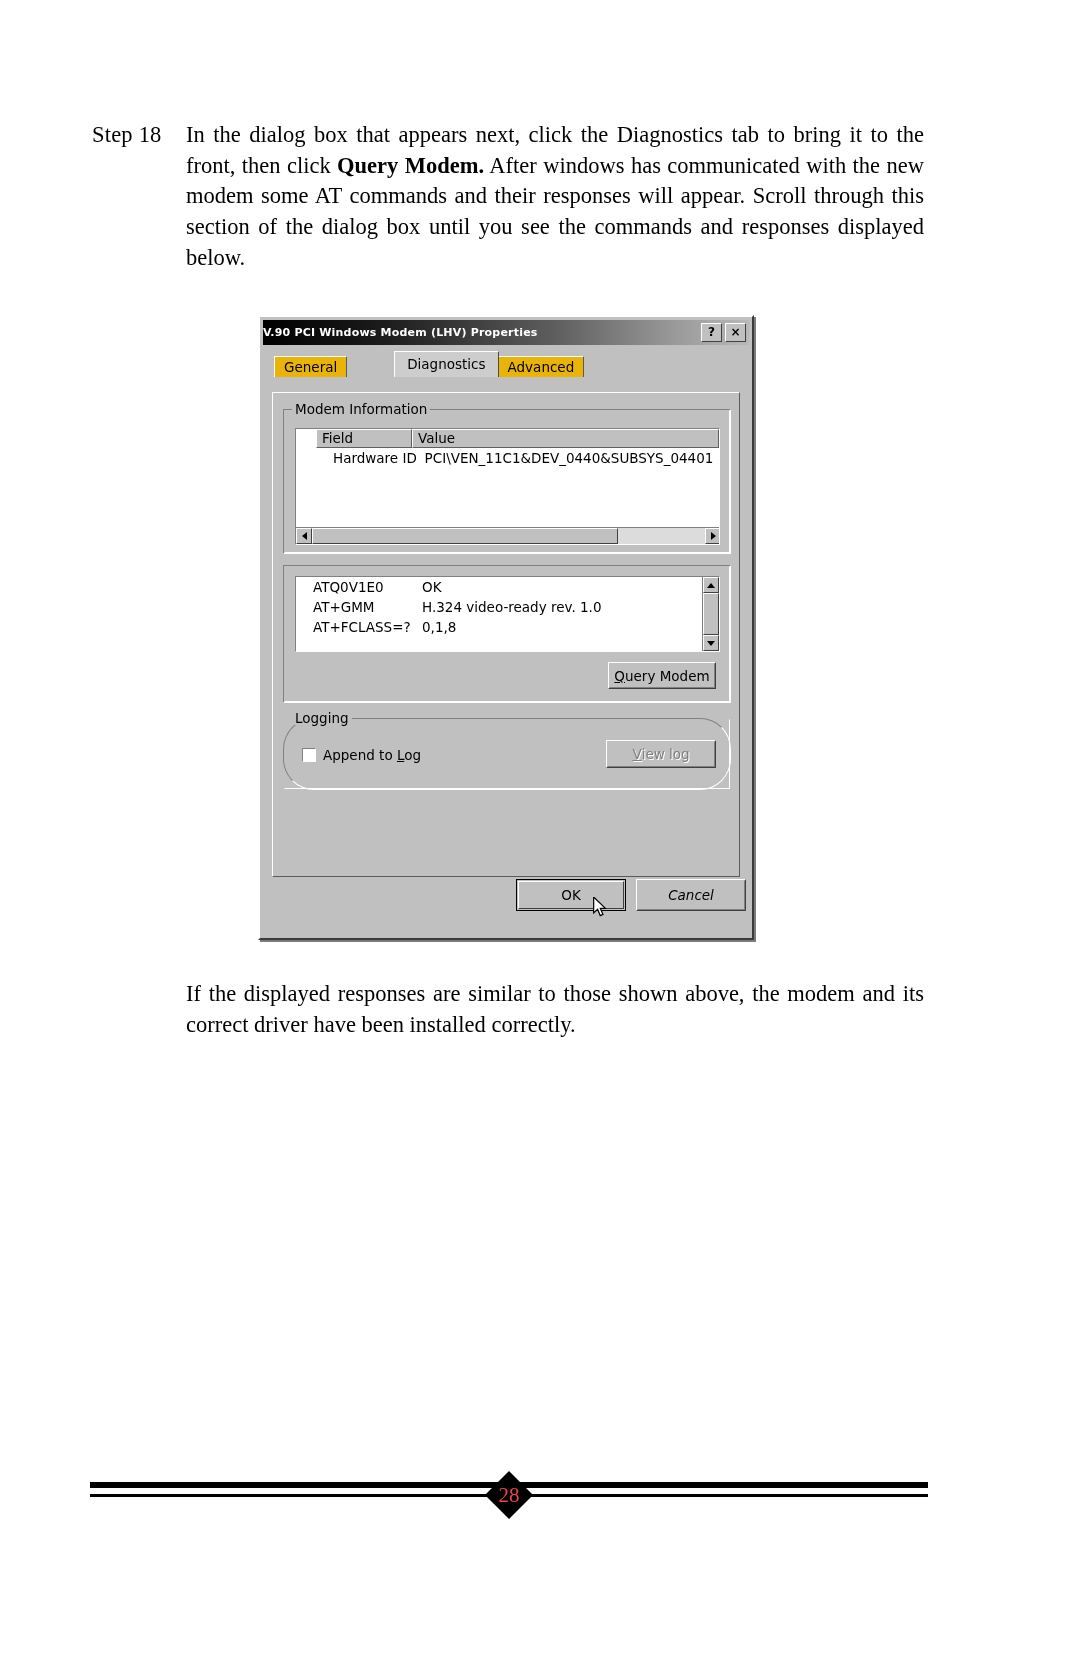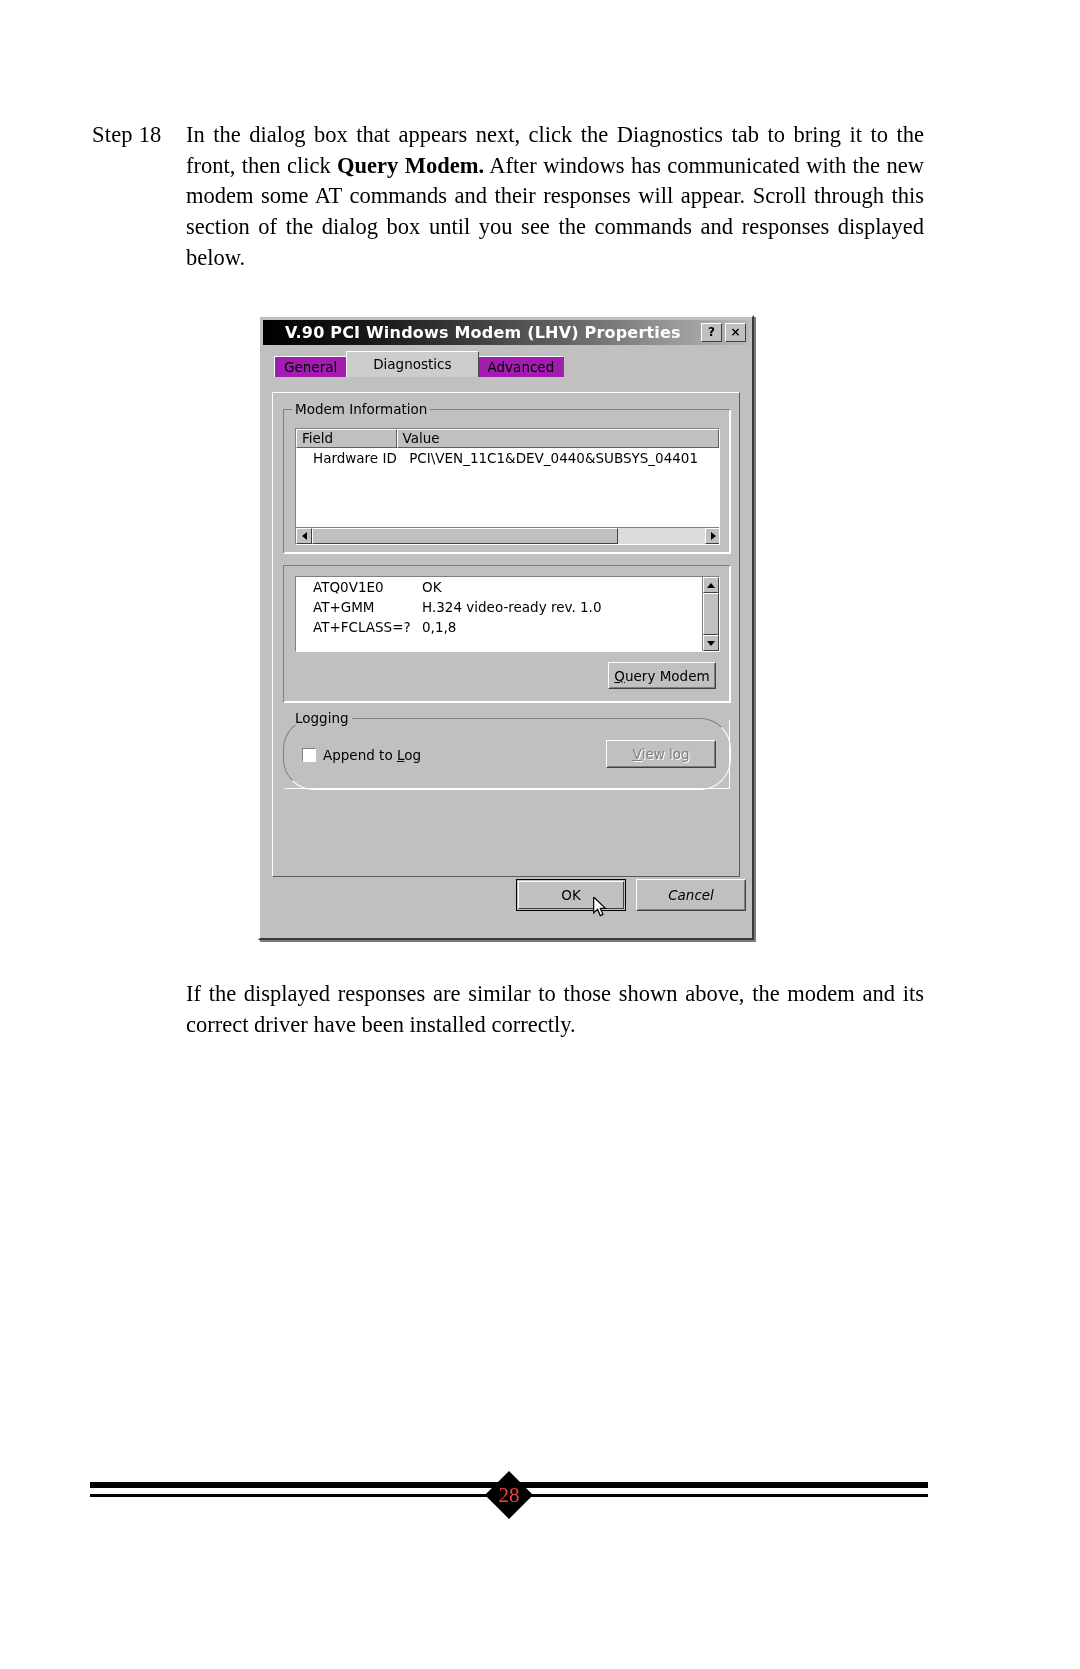--- a/index.html
+++ b/index.html
@@ -119,23 +119,23 @@
   .titlebar {
     position: absolute;
     left: 3px; top: 3px;
     width: 486px; height: 25px;
     background: linear-gradient(to right, #000000 0%, #1c1c1c 25%, #5e5e5e 60%, #9a9a9a 85%, #b8b8b8 100%);
     display: flex;
     align-items: center;
   }
   .titlebar .title {
     color: #ffffff;
-    font-size: 16px;
+    font-size: 11px;
     font-weight: bold;
-    padding-left: 22px;
+    padding-left: 0;
     letter-spacing: 0.2px;
     white-space: nowrap;
     flex: 1 1 auto;
     overflow: hidden;
   }
   .tb-btn {
     width: 21px; height: 19px;
     margin-right: 3px;
     background: #c0c0c0;
     border-top: 1px solid #ffffff;
@@ -155,37 +155,38 @@
   .tabstrip {
     position: absolute;
     left: 14px; top: 36px;
     height: 24px;
     display: flex;
     align-items: flex-end;
   }
   .tab {
     height: 21px;
     padding: 0 9px;
-    background: #a21caf;
+    background: #eab308;
     border-top: 1px solid #ffffff;
     border-left: 1px solid #ffffff;
     border-right: 1px solid #5a5a5a;
     line-height: 20px;
     font-size: 13.5px;
     box-sizing: border-box;
     margin-right: -1px;
   }
   .tab.active {
     height: 26px;
     line-height: 24px;
     background: #cdcdcd;
-    padding: 0 26px;
+    padding: 0 12px;
     border-right: 1px solid #4a4a4a;
     position: relative;
     z-index: 3;
+    margin-left: 48px;
   }
 
   .tabpage {
     position: absolute;
     left: 12px; top: 75px;
     width: 468px; height: 485px;
     background: #c0c0c0;
     border-top: 1px solid #ffffff;
     border-left: 1px solid #ffffff;
     border-right: 1px solid #5a5a5a;
@@ -396,21 +397,21 @@
       <div class="tab active">Diagnostics</div>
       <div class="tab">Advanced</div>
     </div>
 
     <div class="tabpage">
 
       <div class="group" style="left:10px; top:16px; width:448px; height:145px;">
         <div class="inner-border"></div>
         <div class="legend">Modem Information</div>
 
-        <div class="listview" style="left:11px; top:18px; width:425px; height:117px;">
+        <div class="listview" style="left:11px; top:18px; width:425px; height:117px;padding-left:20px;">
           <div class="lv-header">
             <div class="col" style="width:101px;">Field</div>
             <div class="col" style="width:324px;">Value</div>
           </div>
           <div class="lv-body">
             <div class="lv-row">
               <div class="c1" style="width:101px;">Hardware ID</div>
               <div class="c2" style="width:322px;">PCI\VEN_11C1&amp;DEV_0440&amp;SUBSYS_04401</div>
             </div>
           </div>

